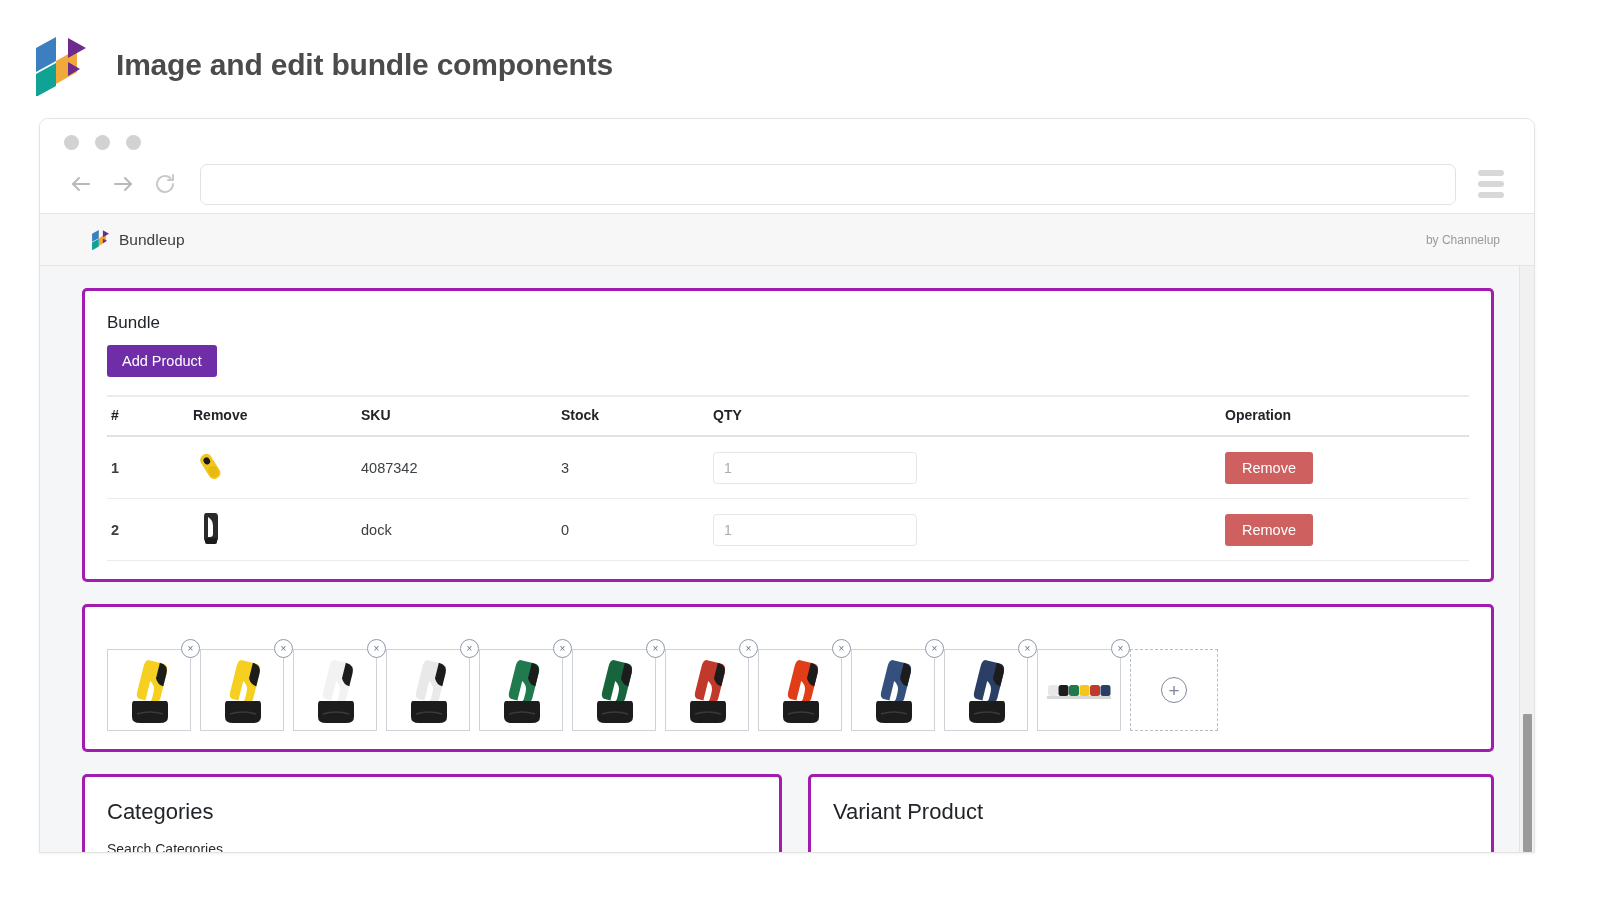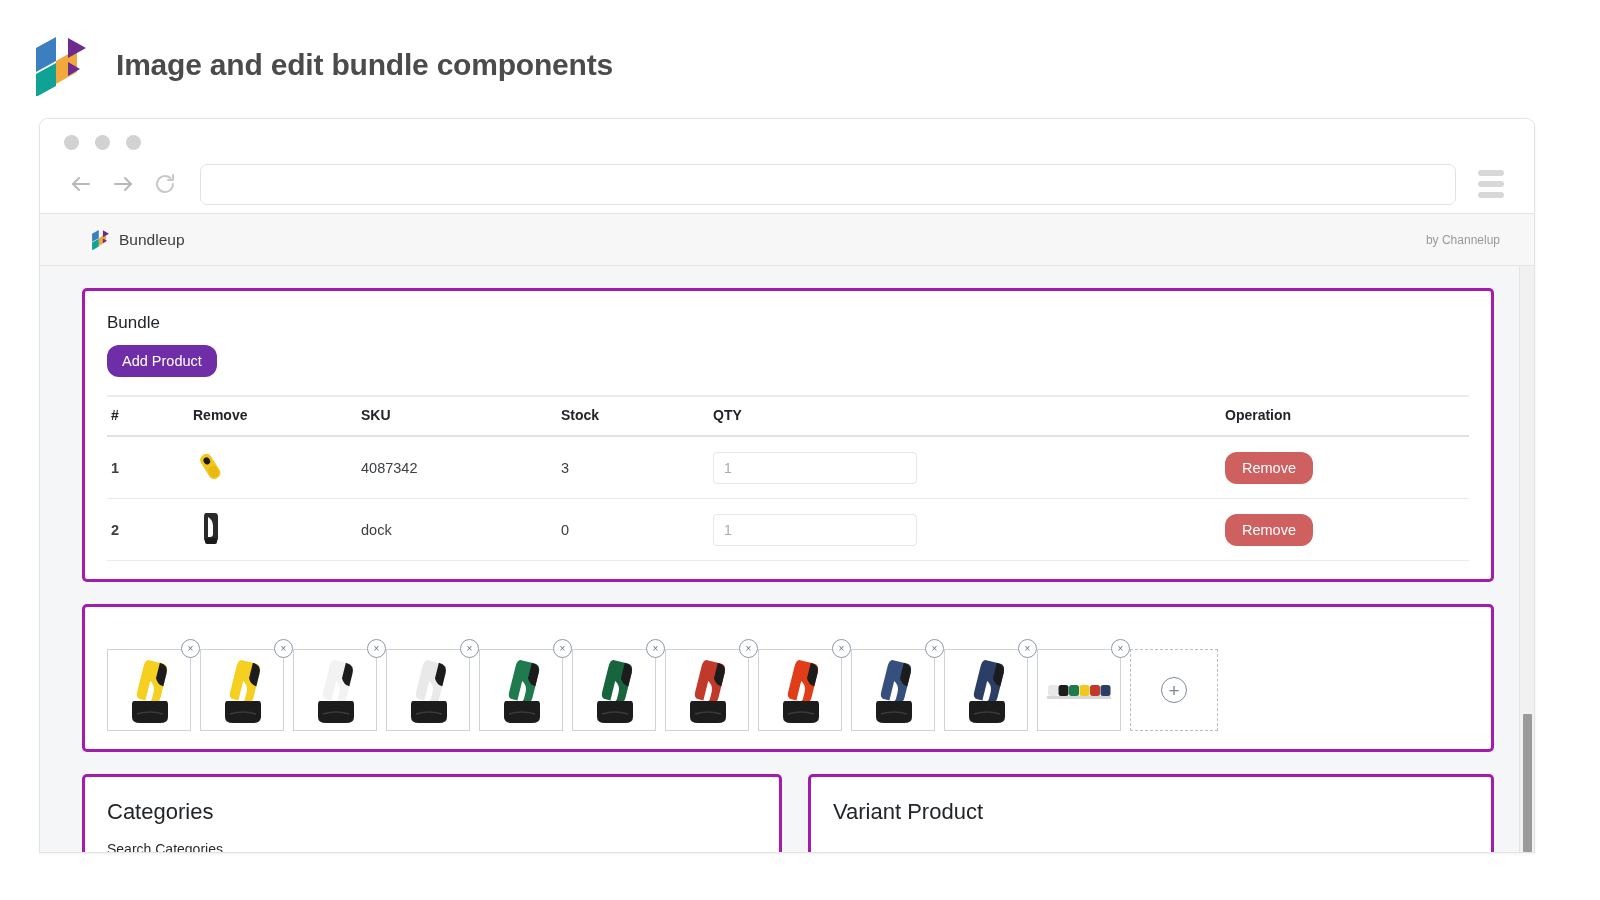--- a/index.html
+++ b/index.html
@@ -108,21 +108,21 @@
     margin-bottom: 22px;
   }
   .card-heading {
     font-size: 17px; color: #212529; font-weight: 500;
     margin-bottom: 12px;
   }
   .card-heading.lg { font-size: 22px; font-weight: 400; margin-bottom: 16px; }
 
   .btn {
     display: inline-block;
-    border: none; border-radius: 12px;
+    border: none; border-radius: 3px;
     font-size: 14.5px; color: #ffffff;
     padding: 8px 15px;
     cursor: pointer;
     font-family: inherit;
   }
   .btn-purple { background: #6f2da8; }
   .btn-red { background: #cf6060; padding: 8px 17px; }
 
   
   table.bundle-table { width: 100%; border-collapse: collapse; margin-top: 18px; }

